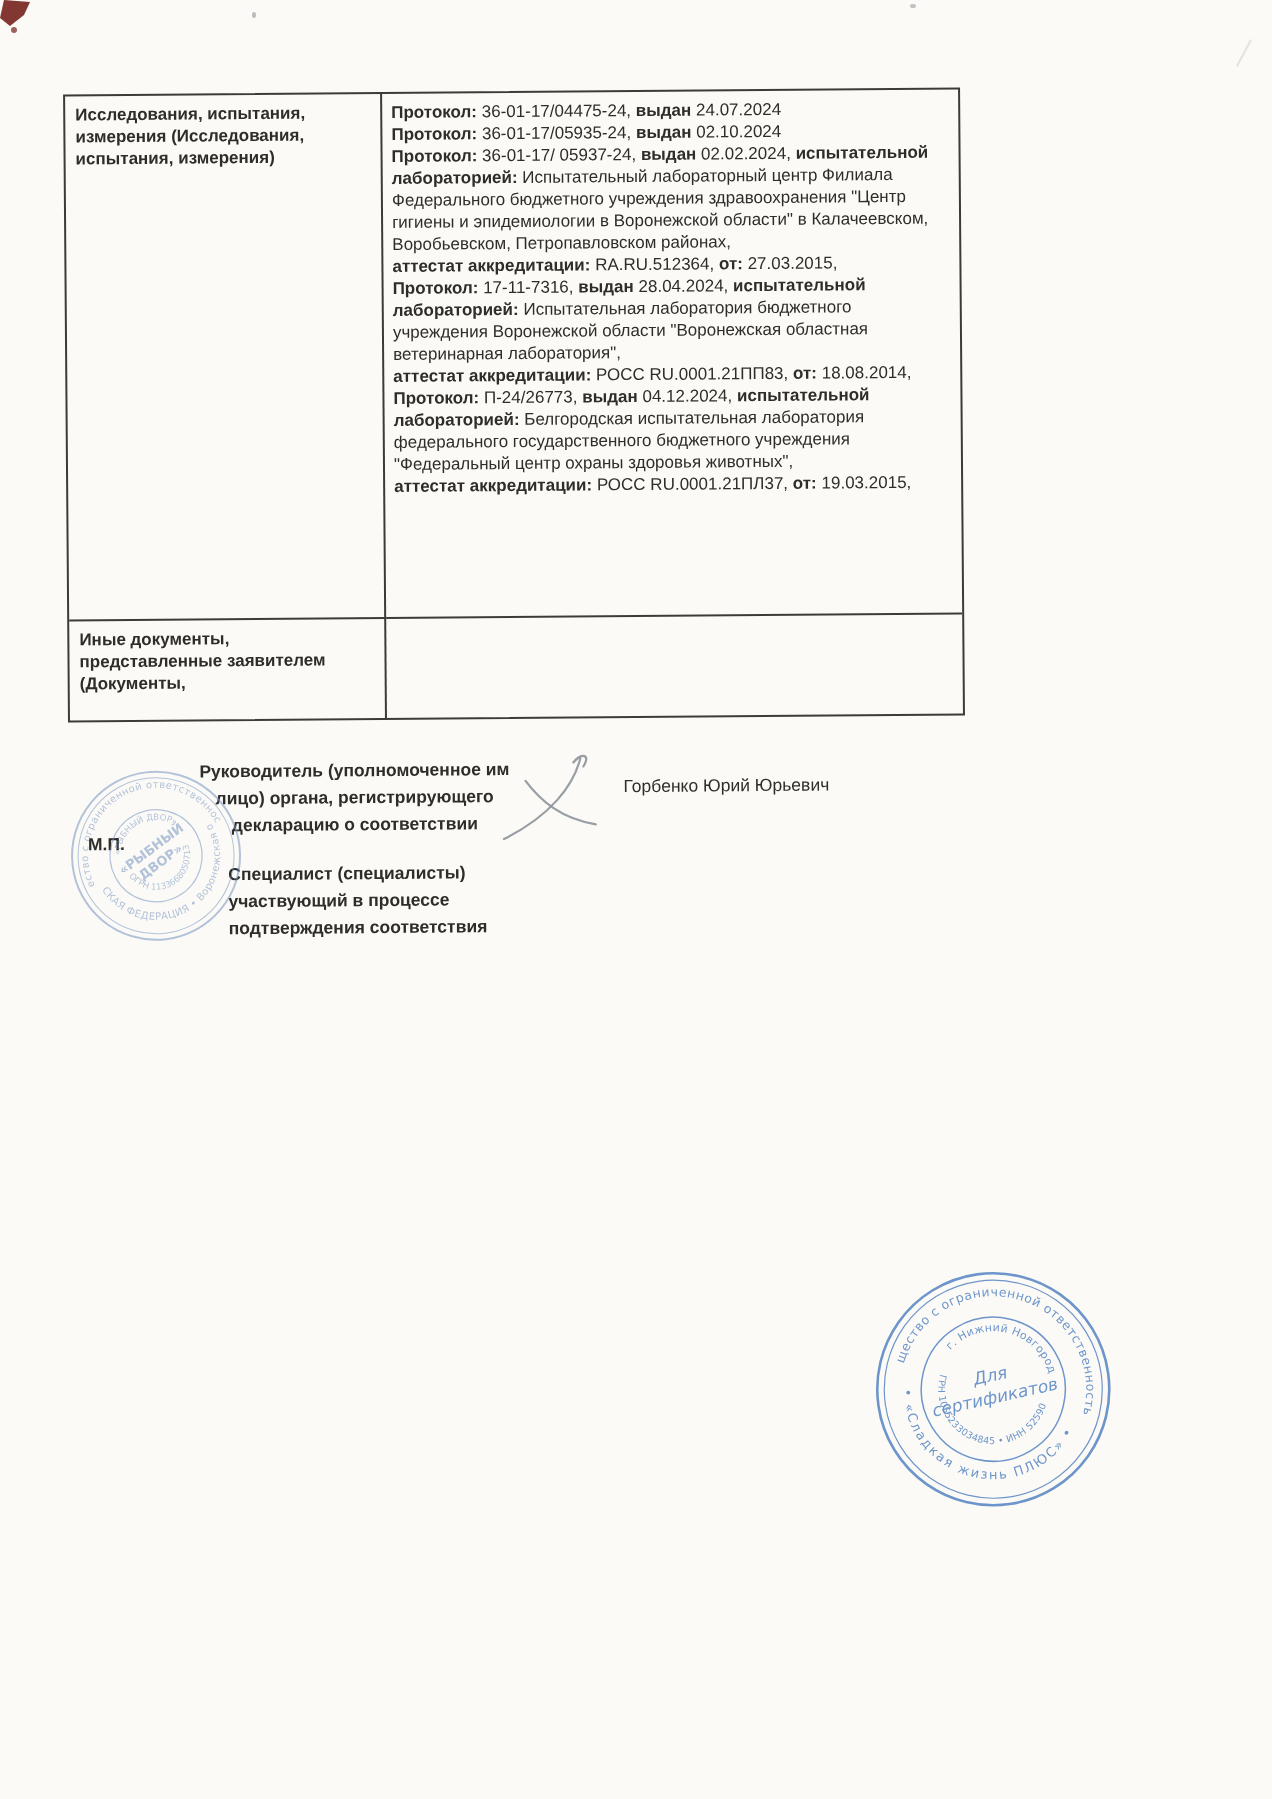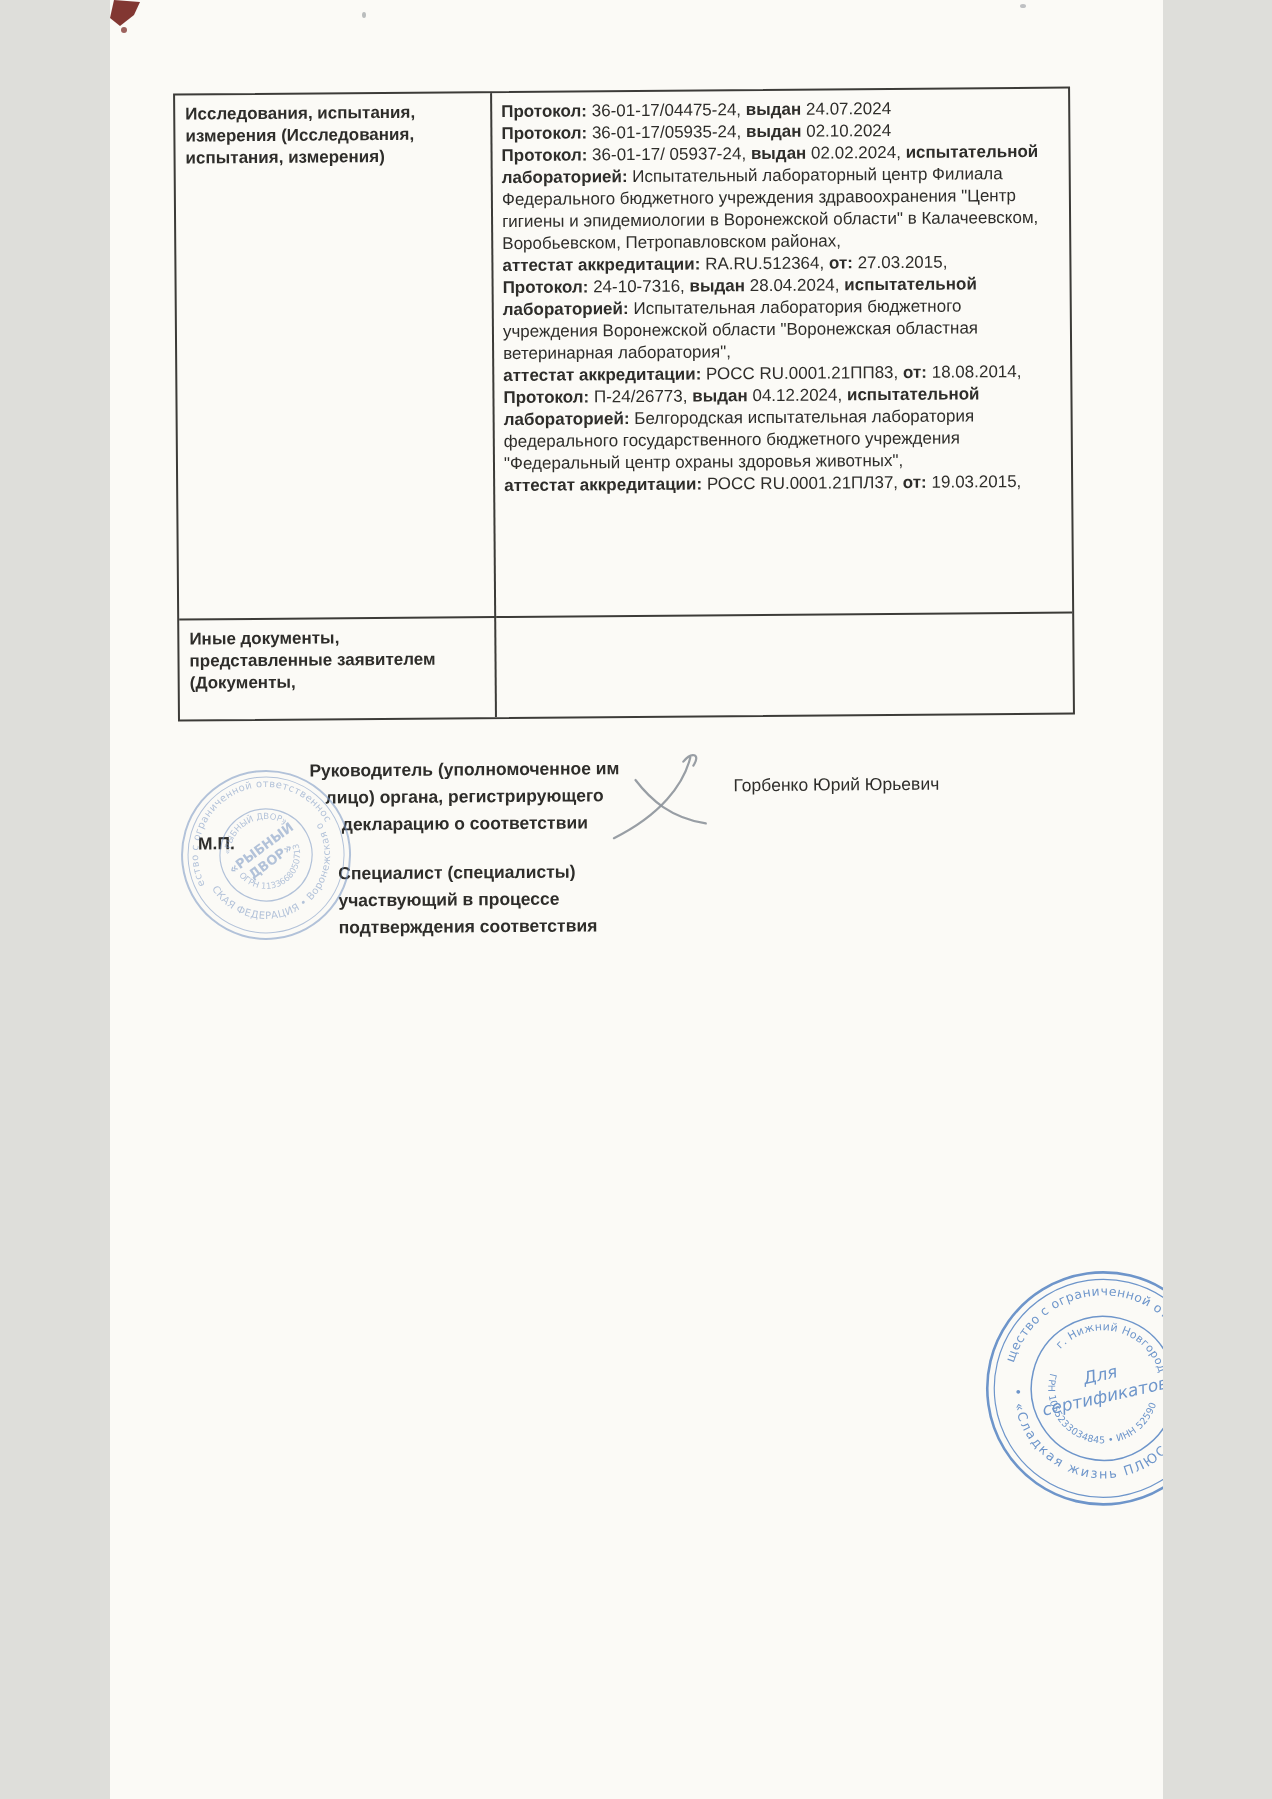--- a/index.html
+++ b/index.html
@@ -1,17 +1,17 @@
 <!DOCTYPE html>
 <html><head>
 <meta charset="utf-8">
 <style>
   html,body { margin:0; padding:0; background:#dededa; }
   .sheet {
-    position:relative; width:1053px; height:1799px; margin:0 auto;
+    position:relative; width:1272px; height:1799px; margin:0 auto;
     background:#fbfaf6; overflow:hidden;
     font-family:"Liberation Sans","DejaVu Sans",sans-serif;
     color:#2e2d2a;
   }
   .tilt { position:absolute; inset:0; transform:rotate(-0.45deg); transform-origin:50% 40%; }
 
   
   .doc-table {
     position:absolute; left:68px; top:90px; width:897px;
     display:grid; grid-template-columns:317px 1fr;
@@ -65,21 +65,21 @@
 
 <div class="sheet">
   <div class="tilt">
 
     <div class="doc-table">
       <div class="cell label r1">Исследования, испытания, измерения (Исследования, испытания, измерения)</div>
       <div class="cell content r1"><span class="b">Протокол: </span><span>36-01-17/04475-24, </span><span class="b">выдан </span><span>24.07.2024
 </span><span class="b">Протокол: </span><span>36-01-17/05935-24, </span><span class="b">выдан </span><span>02.10.2024
 </span><span class="b">Протокол: </span><span>36-01-17/ 05937-24, </span><span class="b">выдан </span><span>02.02.2024, </span><span class="b">испытательной лабораторией: </span><span>Испытательный лабораторный центр Филиала Федерального бюджетного учреждения здравоохранения "Центр гигиены и эпидемиологии в Воронежской области" в Калачеевском, Воробьевском, Петропавловском районах,
 </span><span class="b">аттестат аккредитации: </span><span>RA.RU.512364, </span><span class="b">от: </span><span>27.03.2015,
-</span><span class="b">Протокол: </span><span>24-10-7316, </span><span class="b">выдан </span><span>28.04.2024, </span><span class="b">испытательной лабораторией: </span><span>Испытательная лаборатория бюджетного учреждения Воронежской области "Воронежская областная ветеринарная лаборатория",
+</span><span class="b">Протокол: </span><span>17-11-7316, </span><span class="b">выдан </span><span>28.04.2024, </span><span class="b">испытательной лабораторией: </span><span>Испытательная лаборатория бюджетного учреждения Воронежской области "Воронежская областная ветеринарная лаборатория",
 </span><span class="b">аттестат аккредитации: </span><span>РОСС RU.0001.21ПП83, </span><span class="b">от: </span><span>18.08.2014, </span><span class="b">Протокол: </span><span>П-24/26773, </span><span class="b">выдан </span><span>04.12.2024, </span><span class="b">испытательной лабораторией: </span><span>Белгородская испытательная лаборатория федерального государственного бюджетного учреждения "Федеральный центр охраны здоровья животных",
 </span><span class="b">аттестат аккредитации: </span><span>РОСС RU.0001.21ПЛ37, </span><span class="b">от: </span><span>19.03.2015,</span></div>
       <div class="cell label r2">Иные документы, представленные заявителем (Документы,</div>
       <div class="cell content r2"></div>
     </div>
 
     <div class="head-official">Руководитель (уполномоченное им
 лицо) органа, регистрирующего
 декларацию о соответствии</div>
     <div class="head-name">Горбенко Юрий Юрьевич</div>

